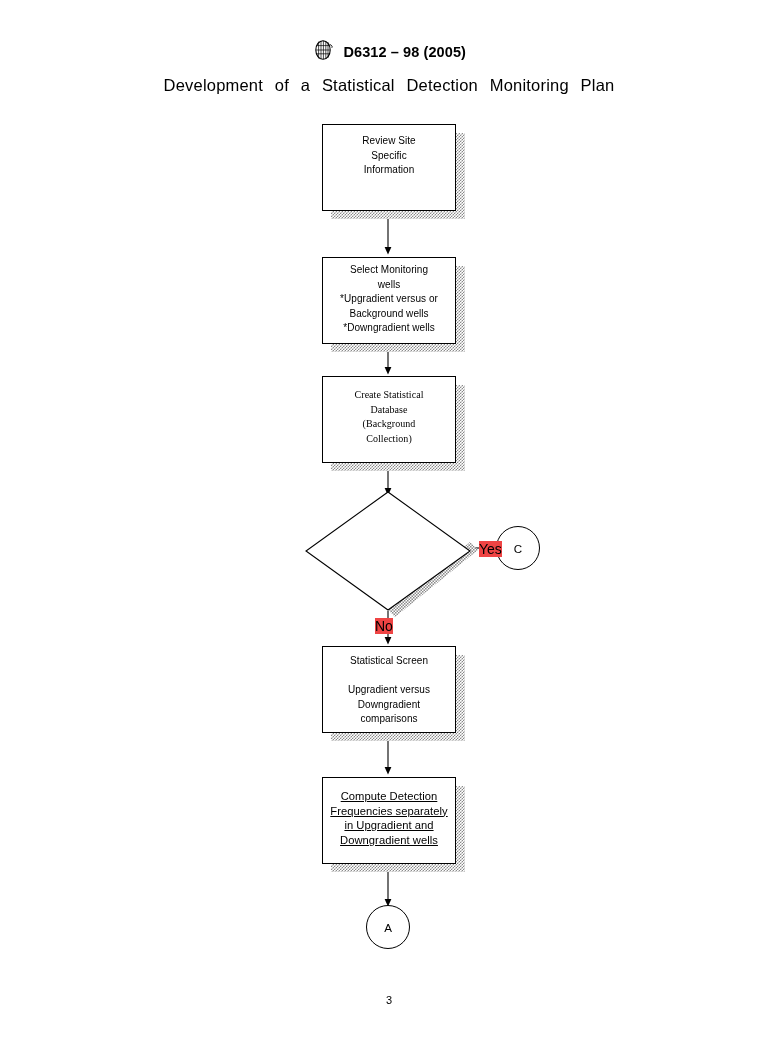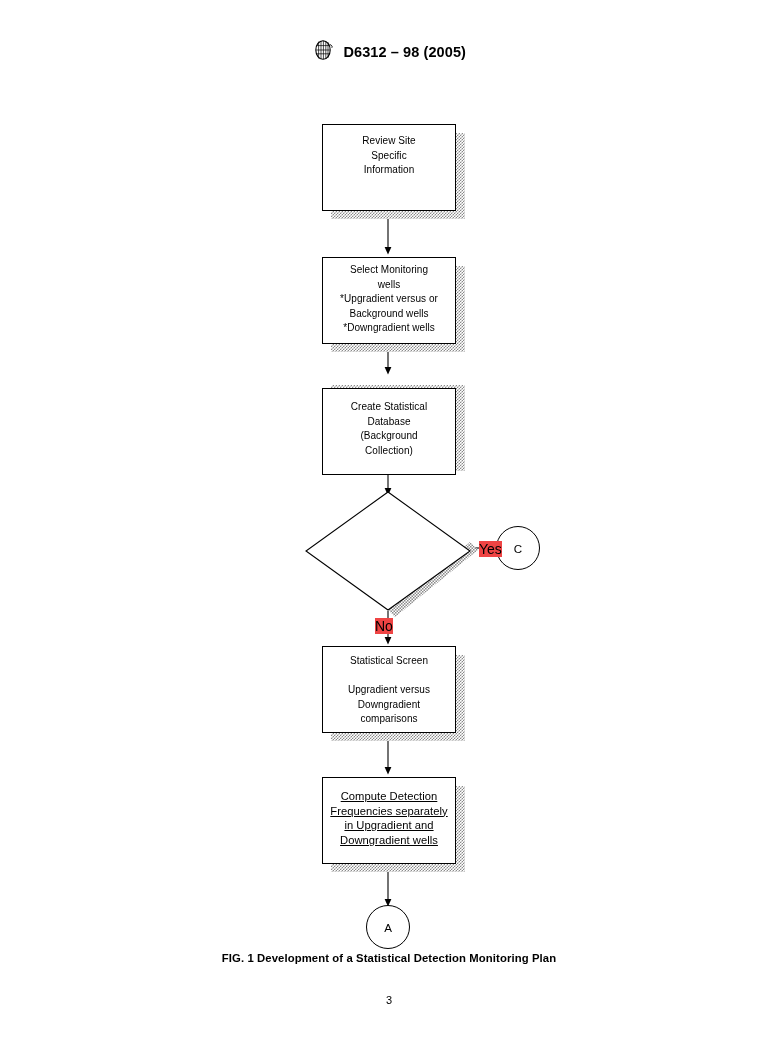--- a/index.html
+++ b/index.html
@@ -177,20 +177,21 @@
         <ellipse cx="11" cy="10" rx="7.2" ry="9.3" fill="none" stroke="#000" stroke-width="1.1"></ellipse>
         <path d="M4.1 10 h13.8" stroke="#000" stroke-width="0.7"></path>
         <path d="M6.6 1.6 v16.8 M9.0 1.0 v18.0 M11.4 0.8 v18.4 M13.8 1.2 v17.6 M16.0 2.2 v15.6" stroke="#000" stroke-width="0.7"></path>
         <path d="M4.6 5.6 h12.8 M4.2 13.8 h13.6" stroke="#000" stroke-width="0.7"></path>
         <path d="M17.6 4.4 c2.4 0.8 3.1 2.3 2.2 3.4" fill="none" stroke="#000" stroke-width="0.9"></path>
       </svg>
     </span>
     <span id="doc-designation">D6312 – 98 (2005)</span>
   </div>
 
+  <div id="doc-title">Development  of  a  Statistical  Detection Monitoring  Plan</div>
 
   <div id="flow">
 
     <svg width="778" height="1041" style="position:absolute;left:0;top:0;" xmlns="http://www.w3.org/2000/svg">
       <defs>
         <marker id="arrow" markerWidth="9" markerHeight="9" refX="4.5" refY="4.2" orient="auto" markerUnits="userSpaceOnUse">
           <path d="M0.6,0.8 L8.0,4.2 L0.6,7.6 z" fill="#000"></path>
         </marker>
         <marker id="arrow-sm" markerWidth="7" markerHeight="7" refX="3.6" refY="3.3" orient="auto" markerUnits="userSpaceOnUse">
           <path d="M0.5,0.7 L6.2,3.3 L0.5,5.9 z" fill="#000"></path>
@@ -231,21 +232,21 @@
           <span class="ln">wells</span>
           <span class="ln">*Upgradient versus or</span>
           <span class="ln">Background wells</span>
           <span class="ln">*Downgradient wells</span>
         </div>
       </div>
     </div>
 
     <div class="node">
       <div class="shadow" style="left:331px; top:385px; width:134px; height:86px;"></div>
-      <div class="procbox" style="left:322px; top:388px; width:134px; height:87px;">
+      <div class="procbox" style="left:322px; top:376px; width:134px; height:87px;font-family:Liberation Serif, serif;">
         <div class="lines" style="padding-top:11px;">
           <span class="ln">Create Statistical</span>
           <span class="ln">Database</span>
           <span class="ln">(Background</span>
           <span class="ln">Collection)</span>
         </div>
       </div>
     </div>
 
     <div id="decision-wrap">
@@ -294,17 +295,16 @@
         </div>
       </div>
     </div>
 
     <div class="conn-circle" style="left:366px; top:905px; width:44px; height:44px; line-height:43px;">
       <span>A</span>
     </div>
 
   </div>
 
-  <div id="fig-caption">FIG. 1  Development of a Statistical Detection Monitoring Plan</div>
 
   <div id="page-number">3</div>
 
 </div>
 
 </body></html>

